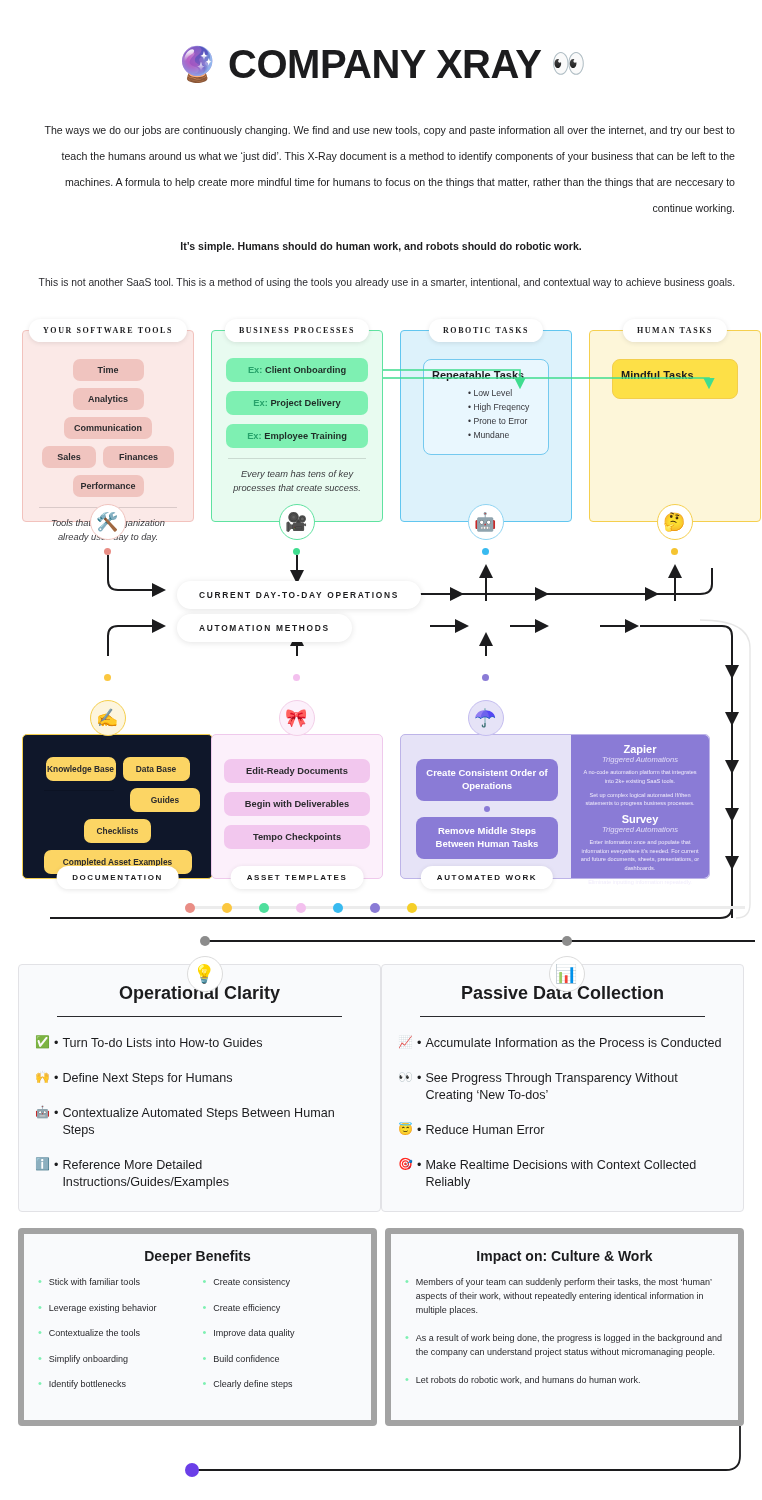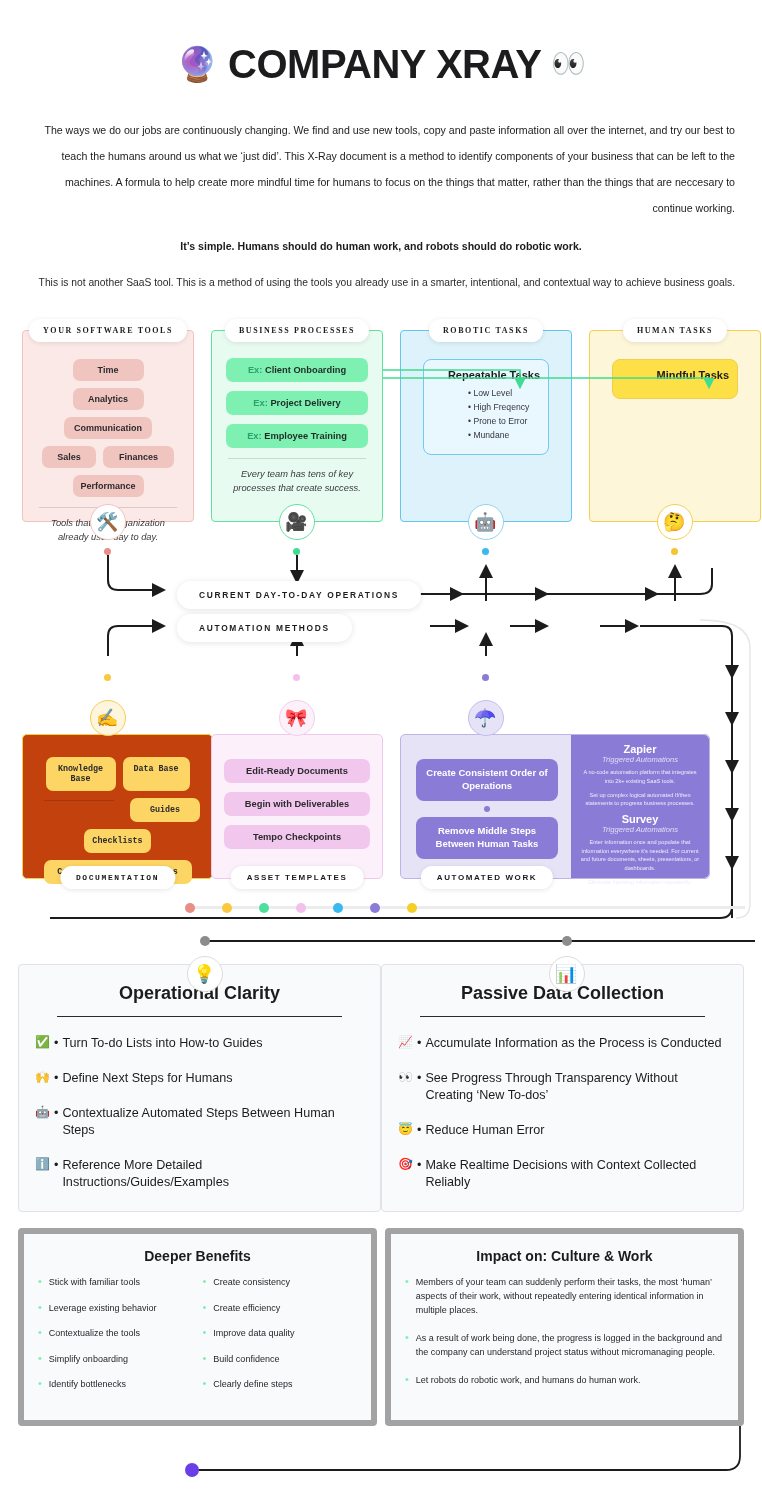--- a/index.html
+++ b/index.html
@@ -123,21 +123,21 @@
   }
 
   .inner-box {
     margin: 28px 22px 0 22px;
     border-radius: 8px;
     border: 1px solid;
     padding: 9px 8px 11px 8px;
   }
   .c2 .inner-box { background: #e9f7fe; border-color: #74c9ef; }
   .c3 .inner-box { background: #fde047; border-color: #f3ce4c; }
-  .inner-title { text-align: right; font-size: 11px; font-weight: bold; margin-bottom: 6px; }
+  .inner-title { text-align: left; font-size: 11px; font-weight: bold; margin-bottom: 6px; }
   .inner-ul { list-style: none; font-size: 8.6px; line-height: 1.62; padding-left: 36px; color: #35353a; }
   .c3 .inner-ul { padding-left: 42px; }
 
   
   .badge {
     position: absolute;
     width: 36px; height: 36px;
     border-radius: 50%;
     background: #fff;
     border: 1px solid #ddd;
@@ -184,21 +184,21 @@
     position: absolute; top: -3.5px;
     width: 10px; height: 10px; border-radius: 50%;
   }
 
   
   .method {
     position: absolute;
     border-radius: 5px;
     border: 1px solid;
   }
-  .method.m0 { left: 22px;  top: 416px; width: 191px; height: 145px; background: #c2410c; border-color: #f3ce4c; font-family: Liberation Mono, monospace; }
+  .method.m0 { left: 22px;  top: 416px; width: 191px; height: 145px; background: #0f172a; border-color: #f3ce4c; }
   .method.m1 { left: 211px; top: 416px; width: 172px; height: 145px; background: #fcf0fb; border-color: #efc9ec; }
   .method.m2 { left: 400px; top: 416px; width: 310px; height: 145px; background: #e6e3f7; border-color: #bdb4e8; }
 
   .m-chips { padding: 22px 12px 0 12px; display:flex; flex-wrap: wrap; gap: 7px; justify-content: center; }
   .m0 .m-chip { background: #fcd564; border-radius: 7px; font-size: 8.4px; font-weight: bold; text-align: center; padding: 7px 0; color:#2b2b2e; }
   .m-chip.ma { width: 70px; }
   .m-chip.mb { width: 67px; }
   .m-chip.full { width: 148px; }
   .m-div { width: 70px; height: 1px; background: rgba(0,0,0,0.14); margin: 2px auto; }
 

